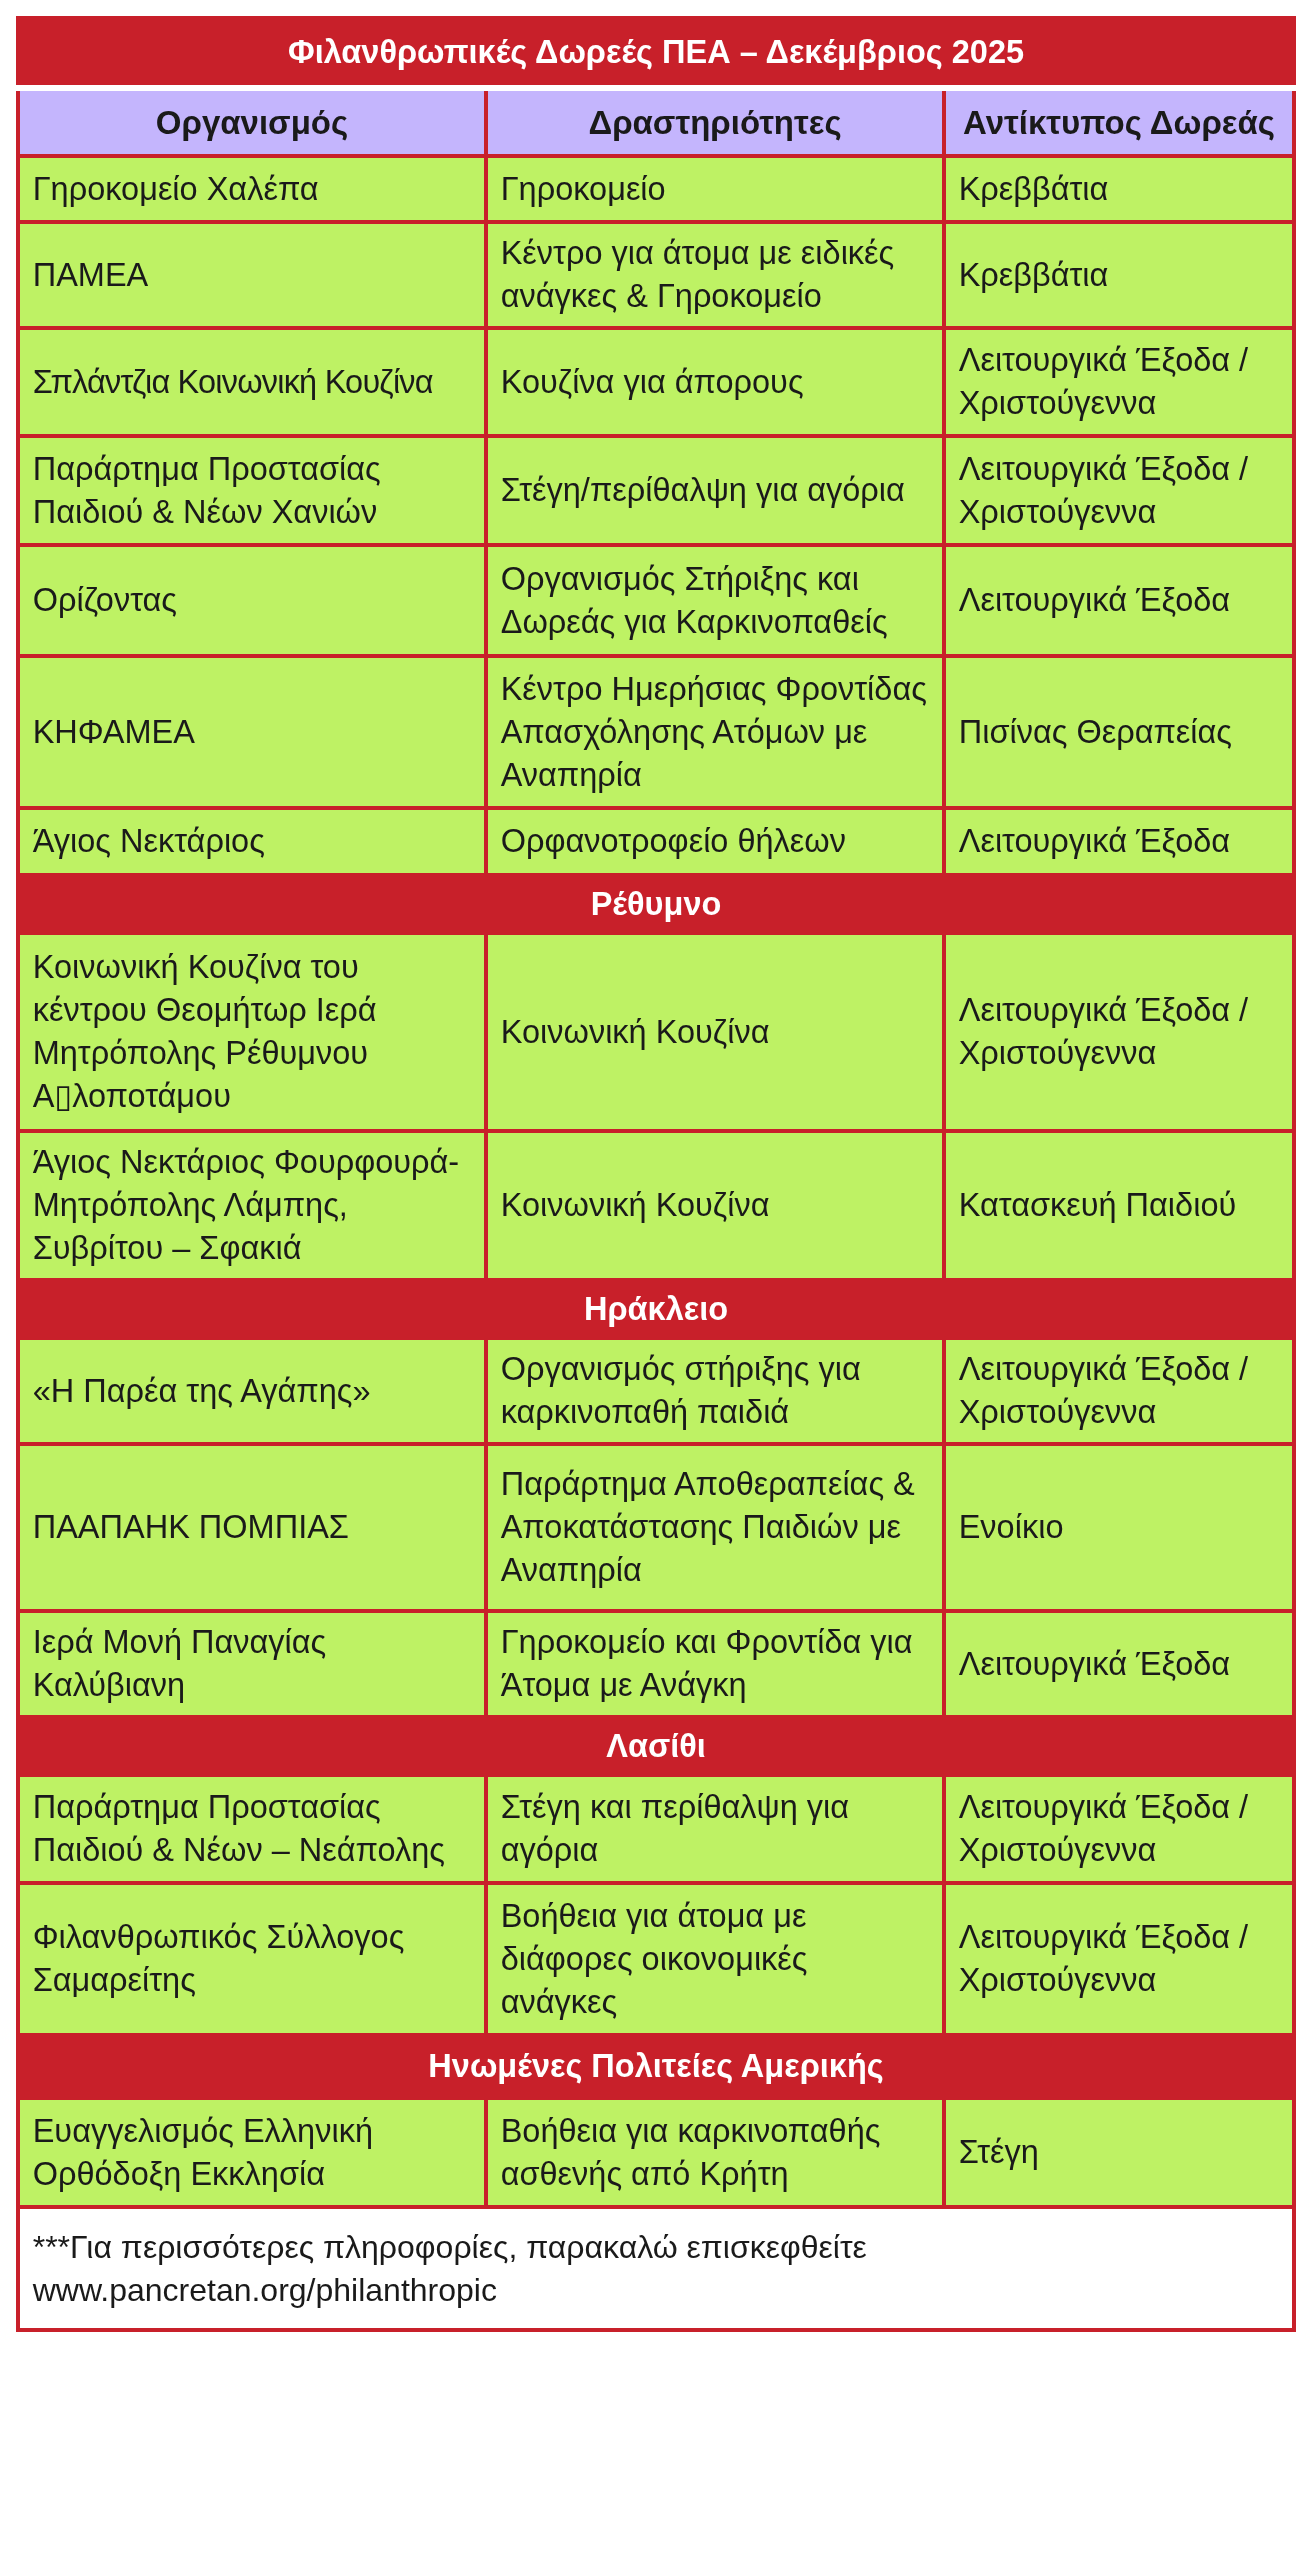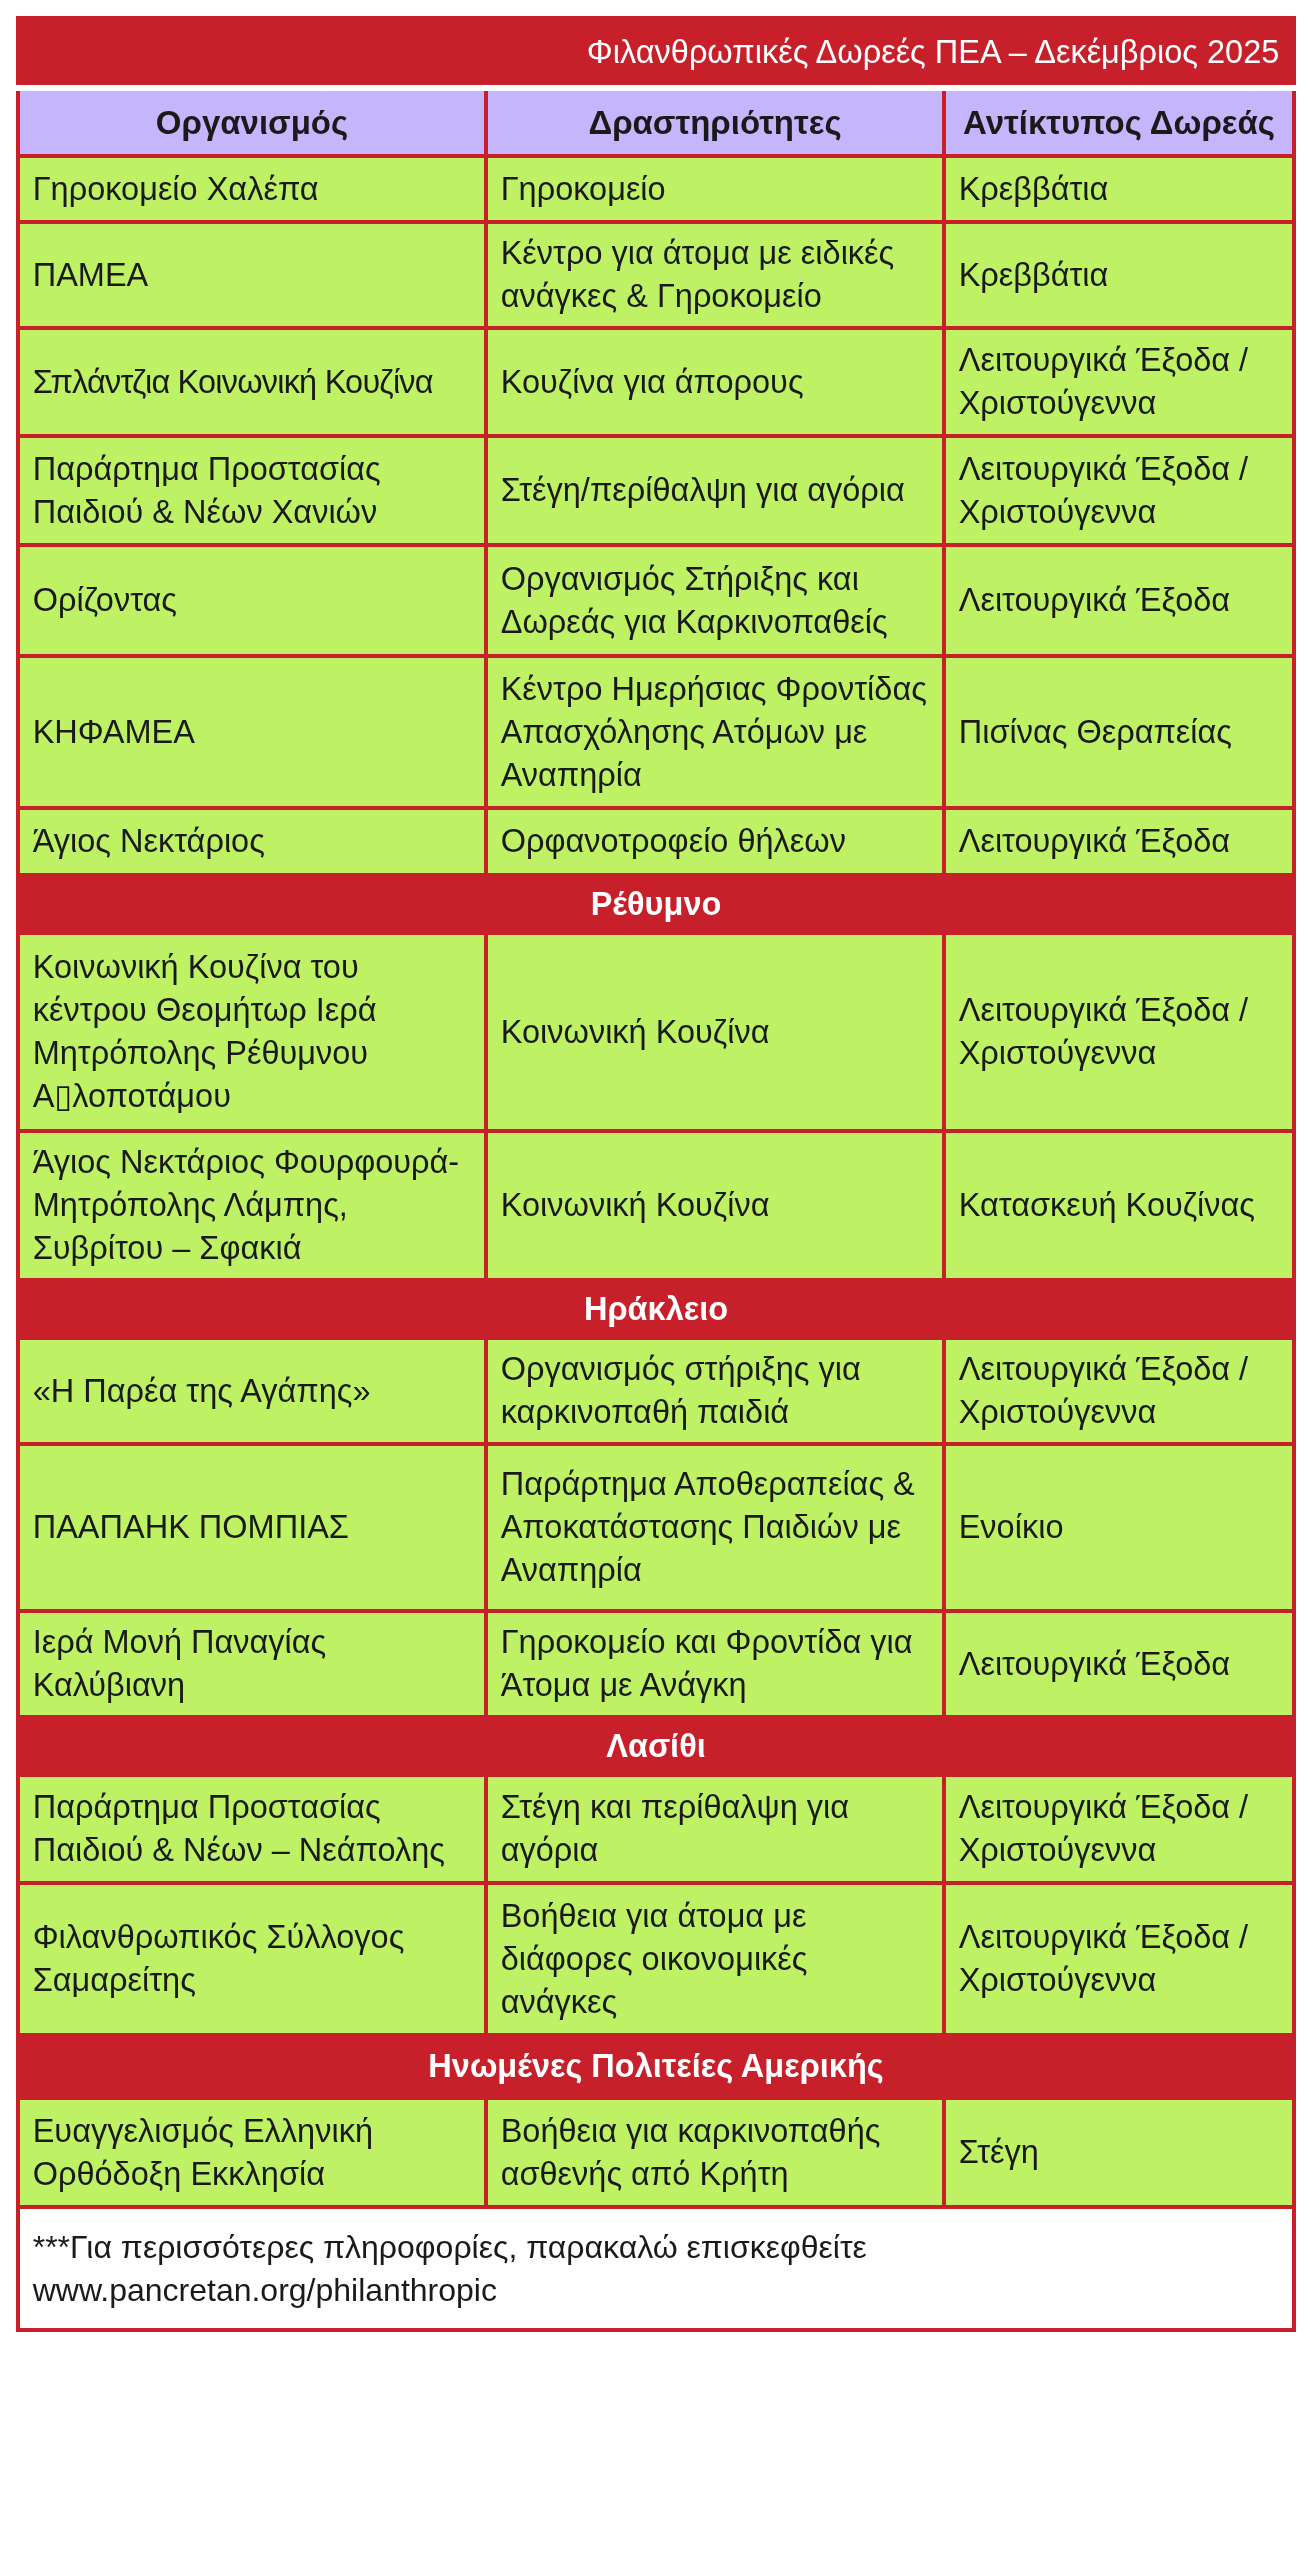--- a/index.html
+++ b/index.html
@@ -1,20 +1,20 @@
 <!DOCTYPE html>
 <html style="font-size:12.7px"><head>
 <meta charset="utf-8">
 <style>
   html, body { margin: 0; padding: 0; background: #ffffff; }
   body { width: 1308px; height: 2576px; position: relative; font-family: "Liberation Sans", "DejaVu Sans", sans-serif; color: #1a1a1a; }
   .sheet { position: absolute; left: 16px; top: 16px; width: 1277px; }
   table { border-collapse: collapse; width: 1277px; table-layout: fixed; }
   td, th { border: 4px solid #C8202A; padding: 0 12.7px; vertical-align: middle; font-size: 32.5px; line-height: 43px; text-align: left; font-weight: normal; }
-  .title-row td { background: #C8202A; color: #ffffff; font-weight: normal; text-align: right; height: 65px; font-size: 32.5px; border-bottom: 6.3px solid #ffffff; }
+  .title-row td { background: #C8202A; color: #ffffff; font-weight: bold; text-align: center; height: 65px; font-size: 32.5px; border-bottom: 6.3px solid #ffffff; }
   .region-row td { background: #C8202A; color: #ffffff; font-weight: bold; text-align: center; height: 54px; font-size: 32.5px; }
   .col-header th { background: #c4b5fd; font-weight: bold; text-align: center; height: 63px; font-size: 33px; }
   .data-row td { background: #bef264; padding-top: 8px; padding-bottom: 8px; }
   .footer-row td { background: #ffffff; height: 119px; padding-left: 12.7px; font-size: 32px; line-height: 43px; }
   col.c1 { width: 468px; }
   col.c2 { width: 458px; }
   col.c3 { width: 350px; }
 </style>
 </head>
 <body>
@@ -76,21 +76,21 @@
         <td colspan="3">Ρέθυμνο</td>
       </tr>
       <tr class="data-row" style="height:198px">
         <td>Κοινωνική Κουζίνα του κέντρου Θεομήτωρ Ιερά Μητρόπολης Ρέθυμνου Α▯λοποτάμου</td>
         <td>Κοινωνική Κουζίνα</td>
         <td>Λειτουργικά Έξοδα / Χριστούγεννα</td>
       </tr>
       <tr class="data-row" style="height:149px">
         <td>Άγιος Νεκτάριος Φουρφουρά-Μητρόπολης Λάμπης, Συβρίτου – Σφακιά</td>
         <td>Κοινωνική Κουζίνα</td>
-        <td>Κατασκευή Κουζίνας</td>
+        <td>Κατασκευή Παιδιού</td>
       </tr>
 
       <tr class="region-row">
         <td colspan="3">Ηράκλειο</td>
       </tr>
       <tr class="data-row" style="height:105px">
         <td>«Η Παρέα της Αγάπης»</td>
         <td>Οργανισμός στήριξης για καρκινοπαθή παιδιά</td>
         <td>Λειτουργικά Έξοδα / Χριστούγεννα</td>
       </tr>

